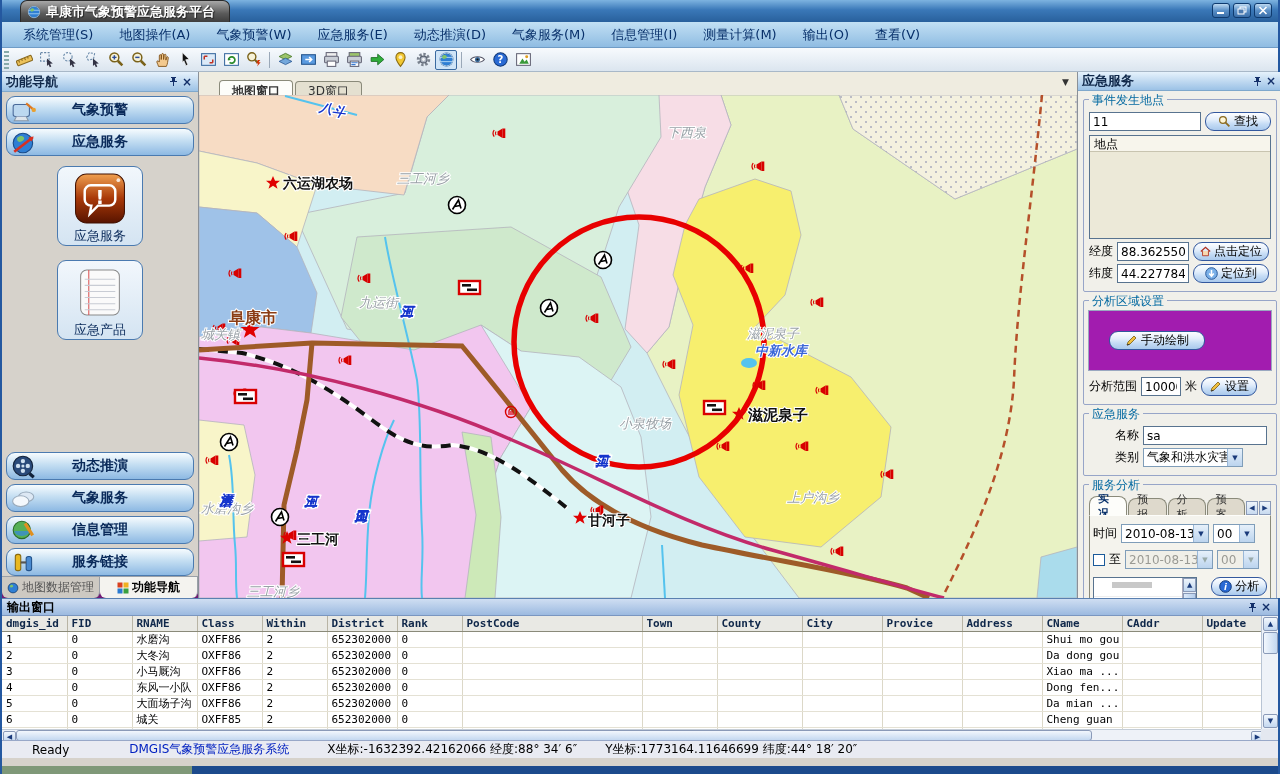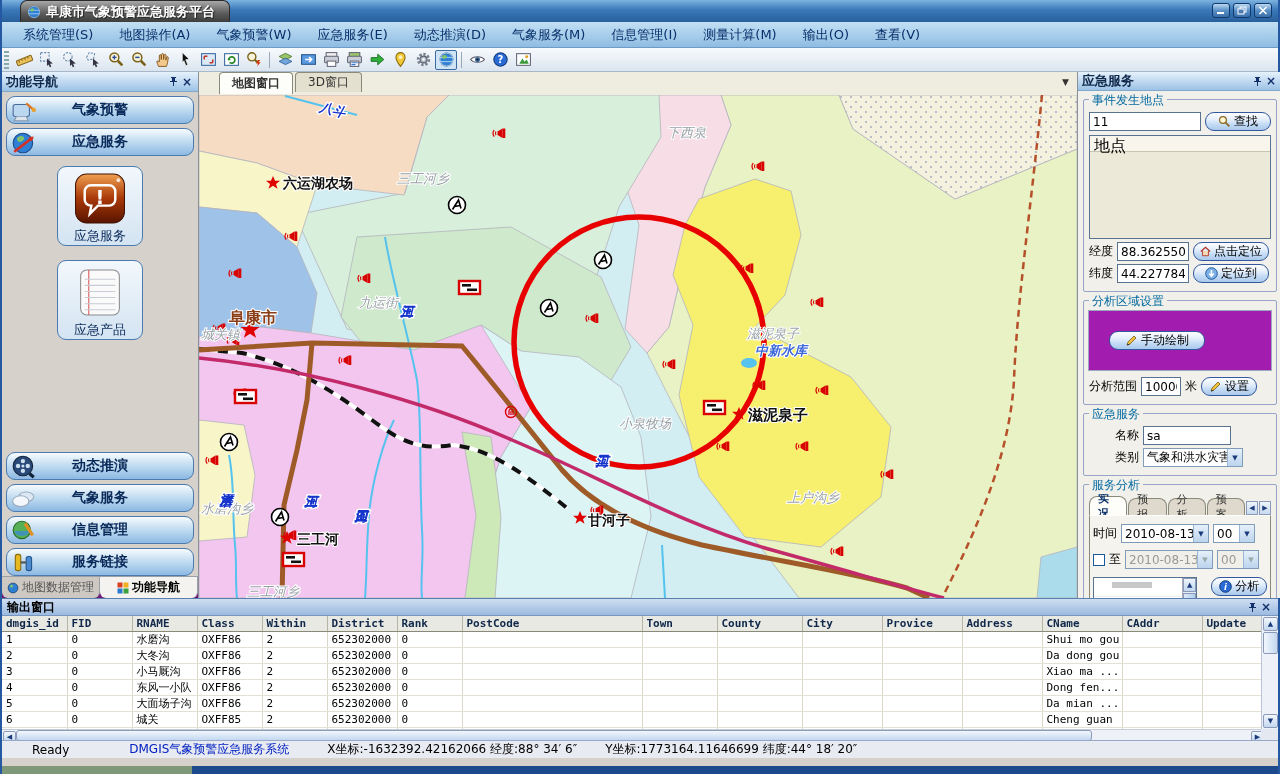--- a/index.html
+++ b/index.html
@@ -53,21 +53,21 @@
   .big-btn { width:86px; height:80px; border:1px solid #4a7ab0; border-radius:9px; margin-bottom:14px;
     background:linear-gradient(180deg,#f2f7fc,#d4e4f2); display:flex; flex-direction:column; align-items:center; padding-top:5px; }
   .big-btn .blabel { font-size:13px; color:#0a2a5a; margin-top:2px; }
   #left-tabs { height:22px; display:flex; border-top:1px solid #9aa0a8; background:#701a75; }
   .ltab { flex:1; display:flex; align-items:center; justify-content:center; gap:3px; font-size:12px; color:#555;
     border-right:1px solid #9aa0a8; background:#cdc9c2; border-radius:0 0 6px 6px; }
   .ltab.active { background:#f4f3ef; color:#000; font-weight:bold; }
 
   
   #center { position:absolute; left:197px; top:0; width:878px; height:526px; }
-  #map-tabstrip { height:39px; background:#efece0; border-bottom:1px solid #b8b4a4; display:flex; align-items:flex-start; padding-left:20px; position:relative; }
+  #map-tabstrip { height:39px; background:#efece0; border-bottom:1px solid #b8b4a4; display:flex; align-items:center; padding-left:20px; position:relative; }
   .mtab { height:20px; padding:0 12px; display:flex; align-items:center; font-size:12px;
     border:1px solid #8a8a7a; border-bottom:none; border-radius:4px 4px 0 0; background:#e4e0d0; color:#333; margin-right:2px; }
   .mtab.active { background:#fdfdfa; font-weight:bold; height:22px; }
   #map-tab-menu { position:absolute; right:8px; top:5px; font-size:9px; color:#333; }
   #map-canvas { position:absolute; left:0; top:23px; width:878px; height:503px; background:#d2eef2; }
 
   
   #right-panel { position:absolute; left:1075px; top:0; width:205px; height:526px; background:#f1f0ea;
     border-left:1px solid #8a9098; display:flex; flex-direction:column; overflow:hidden; }
   .grp { border:1px solid #97a5c8; border-radius:2px; margin:8px 5px 0; position:relative; padding:9px 4px 5px; }
@@ -78,21 +78,21 @@
   .pill { display:inline-flex; align-items:center; justify-content:center; gap:3px; height:19px;
     border:1px solid #33589e; border-radius:9px; padding:0 6px; font-size:12px; color:#000;
     background:linear-gradient(180deg,#fdfeff,#e3eefb 40%,#c5dcf5 65%,#aac9ec); white-space:nowrap; }
   .combo { display:flex; align-items:center; border:1px solid #7f9db9; background:#fff; font-size:12px; height:19px; padding-left:3px; overflow:hidden; }
   .combo .cval { flex:1; white-space:nowrap; overflow:hidden; }
   .combo .arrow-btn { width:15px; height:100%; flex:none; background:linear-gradient(180deg,#e6f0fa,#bcd4ee);
     border-left:1px solid #9ab8d8; display:flex; align-items:center; justify-content:center; font-size:7px; color:#1a3a7a; }
   .combo.disabled { background:#f0efe8; color:#9a9a94; }
   .combo.disabled .arrow-btn { color:#9aa; }
   #place-list { border:1px solid #58738f; margin:4px 1px 2px; height:104px; background:#ece9d8; }
-  #place-list .lhdr { height:16px; background:#f7f5ec; border-bottom:1px solid #c8c4b0; padding:0 4px; font-size:16px; }
+  #place-list .lhdr { height:16px; background:#f7f5ec; border-bottom:1px solid #c8c4b0; padding:0 4px; font-size:12px; }
   .inset { border:1px solid #9aa8c0; background:#a21caf; padding:20px; display:flex; justify-content:flex-start; }
   .stabs { display:flex; align-items:flex-end; height:19px; margin:2px 1px 0; }
   .stab { height:17px; padding:0 8px; display:flex; align-items:center; font-size:11px; border:1px solid #8a8a7a; border-bottom:none;
     border-radius:8px 8px 0 0; background:#ded9cc; color:#333; margin-right:1px; }
   .stab.active { background:#fdfdfa; height:19px; font-weight:bold; color:#08306a; }
   .sscroll { margin-left:auto; display:flex; gap:1px; }
   .sscroll span { width:12px; height:14px; border:1px solid #8a9ab8; background:linear-gradient(#eef4fb,#c8daf0);
     font-size:7px; display:flex; align-items:center; justify-content:center; color:#1a3a7a; }
   .stab-panel { border:1px solid #8a8a7a; border-top:1px solid #fdfdfa; margin:0 1px; padding:5px 2px 0; flex:1; background:#f4f3ed; }
   .chk { width:12px; height:12px; border:1px solid #1a5a9a; background:#fff; flex:none; }
@@ -672,21 +672,21 @@
               </svg>
             <span>设置</span>
           </span>
         </div>
       </div>
 
       <div class="grp">
         <span class="legend">应急服务</span>
         <div class="row" style="padding-left:26px">
           <span>名称</span>
-          <input class="tbox" style="width: 88px;" value="sa">
+          <input class="tbox" style="width: 124px;" value="sa">
         </div>
         <div class="row" style="padding-left:26px; margin-top:0">
           <span>类别</span>
           <span class="combo" style="width:100px">
             <span class="cval">气象和洪水灾害</span>
             <span class="arrow-btn">▼</span>
           </span>
         </div>
       </div>
 

